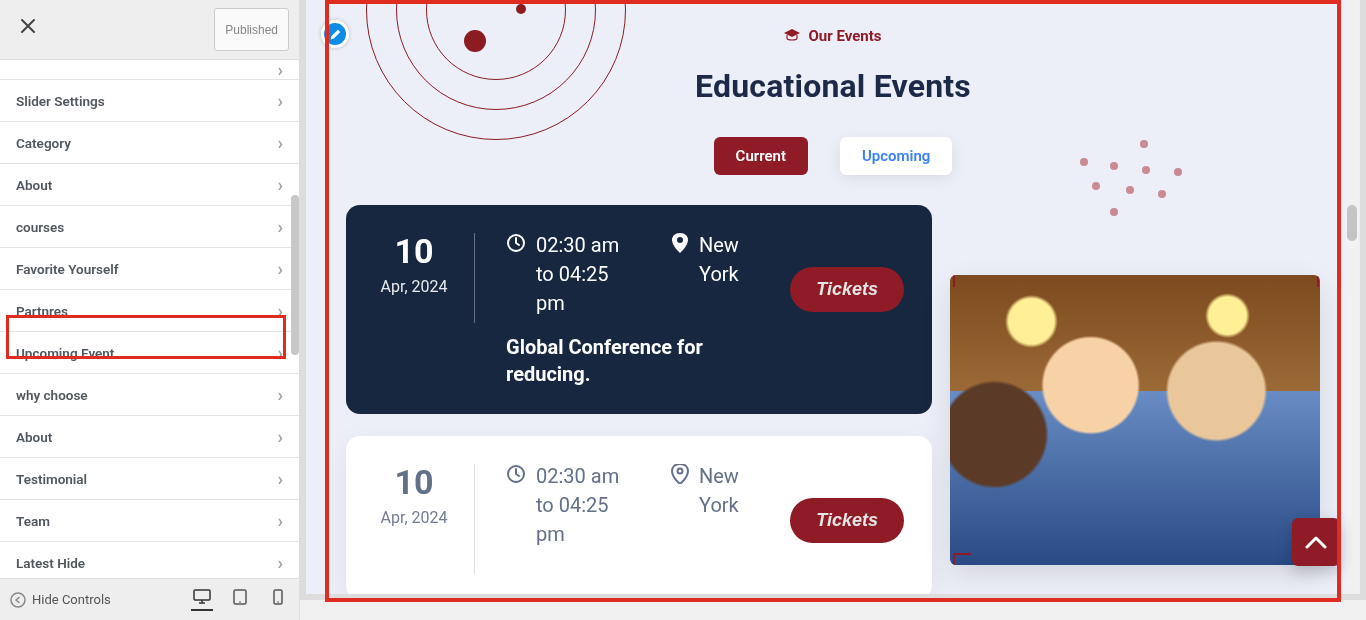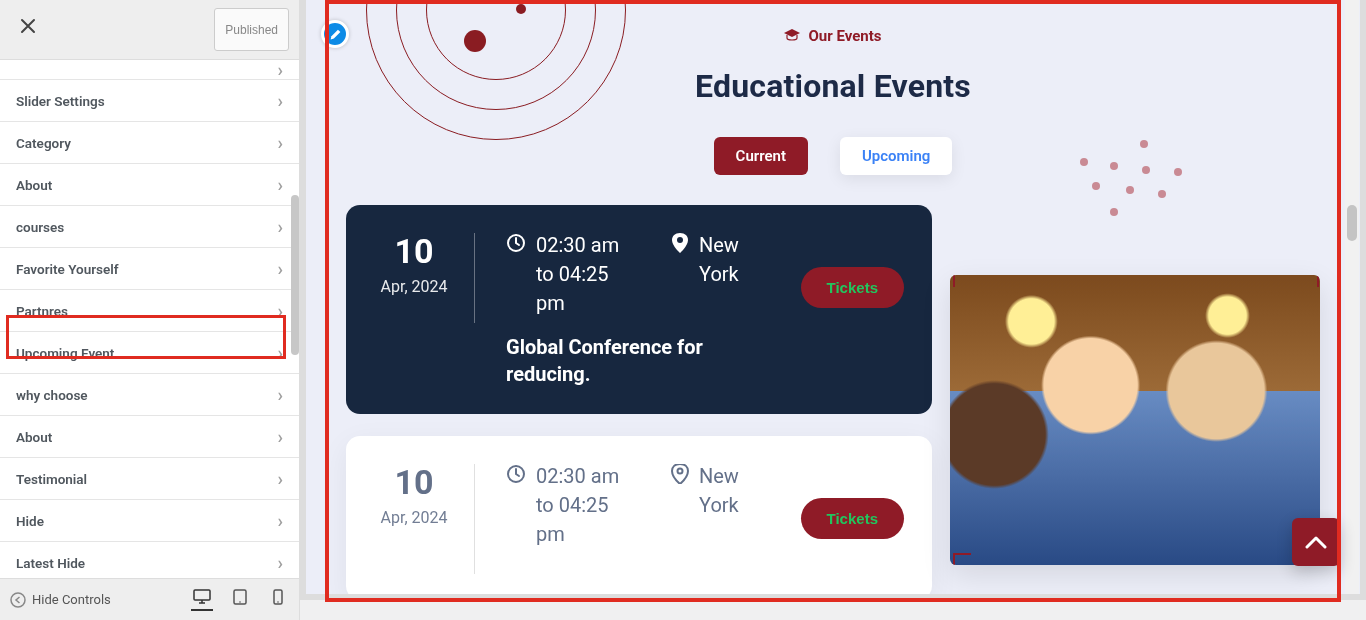--- a/index.html
+++ b/index.html
@@ -238,28 +238,29 @@
 
   .meta-row { display: flex; gap: 40px; }
   .meta { display: flex; gap: 10px; align-items: flex-start; font-size: 20px; line-height: 1.45; }
   .meta svg { flex-shrink: 0; margin-top: 2px; }
   .event-card.light .meta { color:#637089; }
   .event-title { font-size: 20px; font-weight: 700; margin-top: 16px; line-height: 1.35; }
   .event-card.light .event-title { color:#1d2a47; }
 
   .tickets-btn {
     background: #8f1b27;
-    color: #22c55e;
+    color: #e5e5e5;
     border: none;
     border-radius: 999px;
     padding: 12px 26px;
     font-weight: 700;
-    font-size: 15px;
+    font-size: 18px;
     cursor: pointer;
     margin-top: 36px;
+    font-style: italic;
   }
 
   .photo-card {
     width: 370px;
     height: 290px;
     border-radius: 6px;
     overflow: hidden;
     position: relative;
     background: #ddd;
     box-shadow: 0 10px 30px rgba(0,0,0,.1);
@@ -367,21 +368,21 @@
     </div>
     <div class="panel-item">
       <span>About</span>
       <span class="panel-chevron">›</span>
     </div>
     <div class="panel-item">
       <span>Testimonial</span>
       <span class="panel-chevron">›</span>
     </div>
     <div class="panel-item">
-      <span>Hide</span>
+      <span>Team</span>
       <span class="panel-chevron">›</span>
     </div>
     <div class="panel-item">
       <span>Latest Hide</span>
       <span class="panel-chevron">›</span>
     </div>
 
     <div class="sidebar-scrollbar"></div>
   </div>
 

